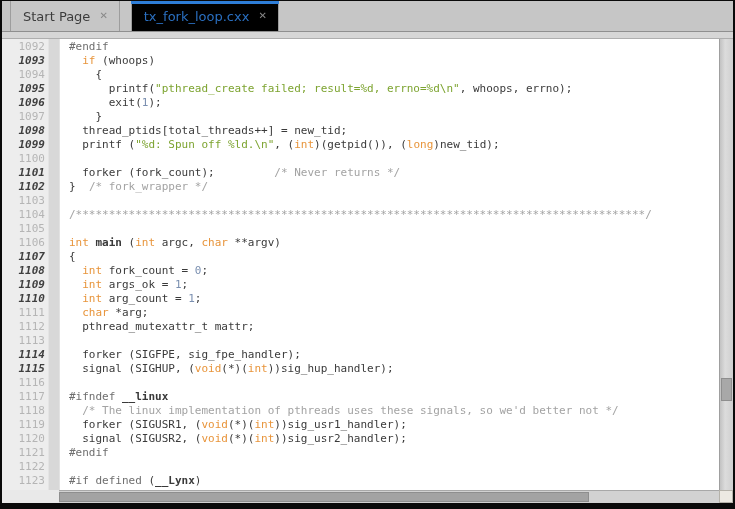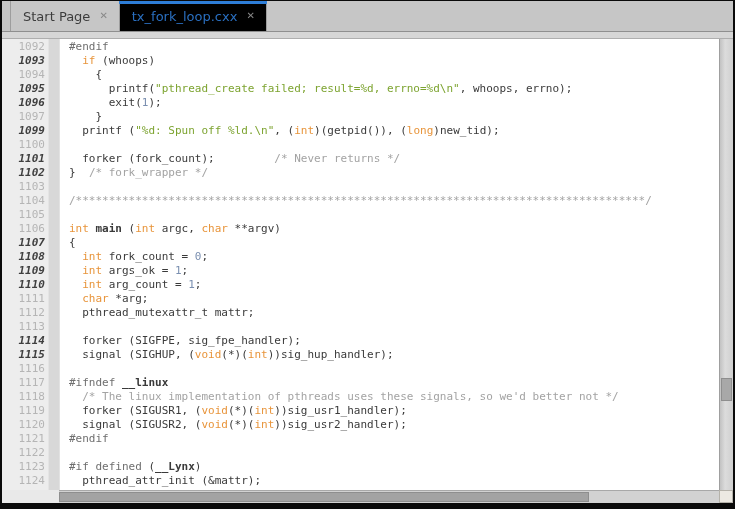--- a/index.html
+++ b/index.html
@@ -9,21 +9,21 @@
     font-family:"DejaVu Sans","Liberation Sans",sans-serif;
   }
   .window{
     position:absolute;left:2px;top:1px;width:731px;height:502px;
     background:#c8c8c8;display:flex;flex-direction:column;
   }
   
   .tabbar{
     height:30px;flex:0 0 30px;background:#c6c6c6;
     border-bottom:1px solid #8f8f8f;
-    display:flex;align-items:stretch;padding-left:9px;
+    display:flex;align-items:stretch;padding-left:9px;gap:12px;
   }
   .tab{
     display:flex;align-items:center;gap:8px;
     padding:0 10px 0 12px;font-size:13px;
     border-right:1px solid #9d9d9d;border-left:1px solid #9d9d9d;
     position:relative;cursor:default;color:#3c3c3c;background:#c6c6c6;
     margin-left:-1px;
   }
   .tab.active{
     background:#000000;color:#2a6fc0;
@@ -146,20 +146,25 @@
             <span class="ln lnb">1096</span>
             <span class="fold"></span>
             <span class="code"><span class="t">      exit(</span><span class="n">1</span><span class="t">);</span></span>
           </div>
           <div class="row">
             <span class="ln">1097</span>
             <span class="fold"></span>
             <span class="code"><span class="t">    }</span></span>
           </div>
           <div class="row">
+            <span class="ln lnb">1098</span>
+            <span class="fold"></span>
+            <span class="code"><span class="t">  thread_ptids[total_threads++] = new_tid;</span></span>
+          </div>
+          <div class="row">
             <span class="ln lnb">1099</span>
             <span class="fold"></span>
             <span class="code"><span class="t">  printf (</span><span class="s">"%d: Spun off %ld.\n"</span><span class="t">, (</span><span class="k">int</span><span class="t">)(getpid()), (</span><span class="k">long</span><span class="t">)new_tid);</span></span>
           </div>
           <div class="row">
             <span class="ln">1100</span>
             <span class="fold"></span>
             <span class="code"></span>
           </div>
           <div class="row">

